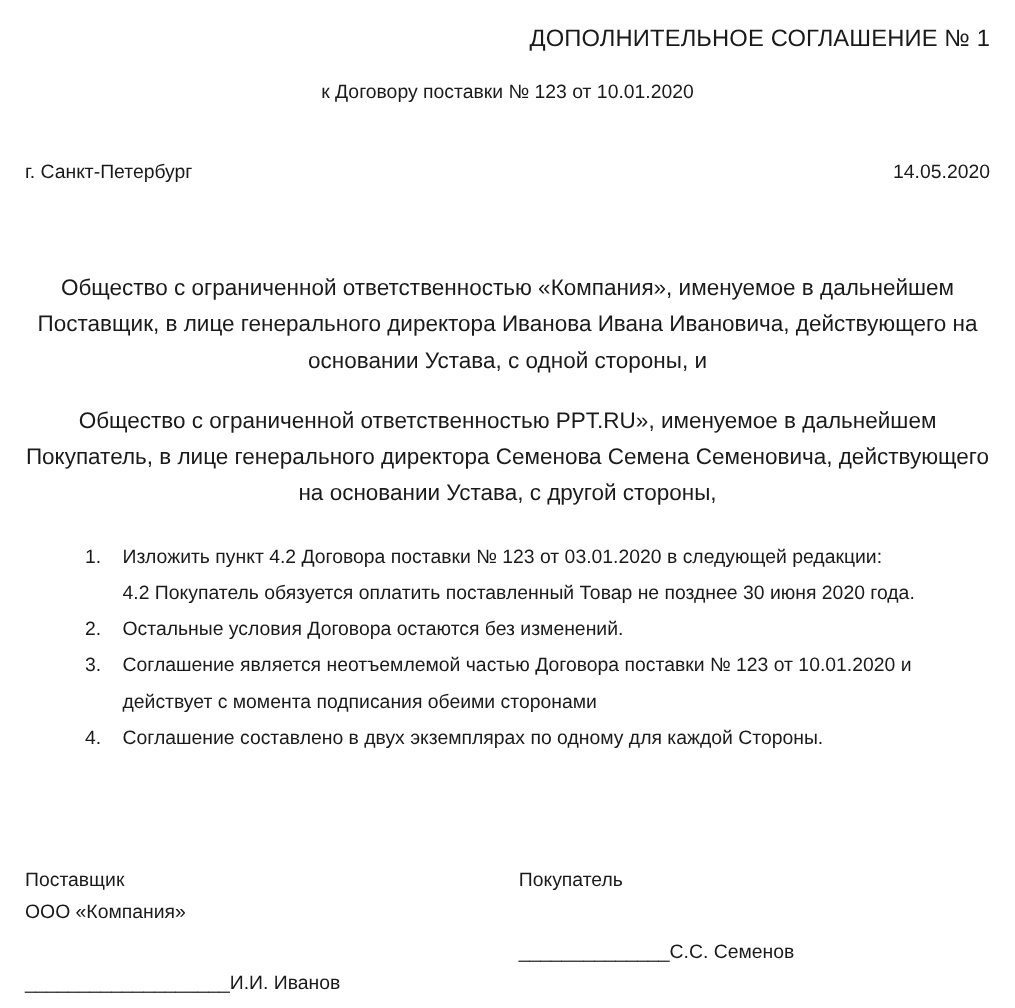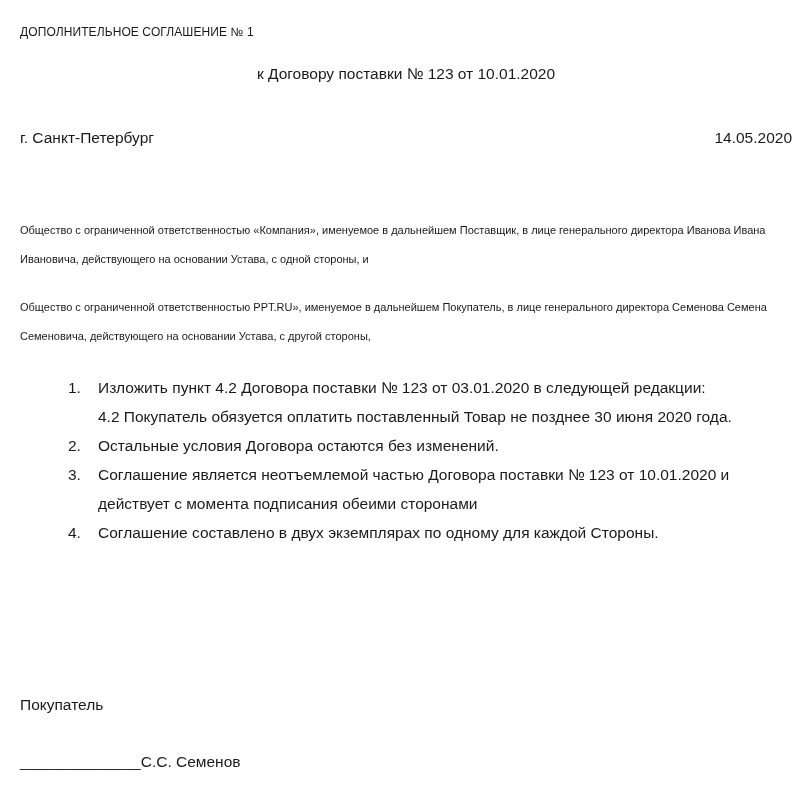--- a/index.html
+++ b/index.html
@@ -19,22 +19,22 @@
     position: relative;
     width: 812px;
     height: 806px;
     box-sizing: border-box;
     padding: 0 20px;
     background: #ffffff;
   }
 
   
   .doc-title {
-    text-align: left;
-    font-size: 12px;
+    text-align: right;
+    font-size: 19px;
     line-height: 20px;
     letter-spacing: 0.1px;
     padding-top: 22px;
     white-space: nowrap;
   }
   .doc-subtitle {
     text-align: center;
     font-size: 15.5px;
     line-height: 20px;
     padding-top: 22px;
@@ -51,23 +51,23 @@
     padding-top: 44px;
   }
   .place-date .city { text-align: right; }
   .place-date .date { text-align: right; }
 
   
   .body-block {
     padding-top: 68px;
   }
   .para {
-    font-size: 11px;
+    font-size: 18px;
     line-height: 29px;
-    text-align: left;
+    text-align: center;
     margin: 0 0 19px 0;
     max-width: 772px;
   }
   .para:last-child { margin-bottom: 0; }
 
   
   .clause-list {
     margin: 22px 0 0 0;
     padding: 0;
     list-style: none;
@@ -155,20 +155,25 @@
       <li class="clause-item">
         <span class="num">4.</span>
         <span>Соглашение составлено в двух экземплярах по одному для каждой Стороны.</span>
       </li>
 
     </ol>
   </div>
 
   <div class="signatures">
 
+    <div class="sign-col left">
+      <span class="sign-role">Поставщик</span>
+      <span class="sign-org">ООО «Компания»</span>
+      <span class="sign-line">___________________И.И. Иванов</span>
+    </div>
 
     <div class="sign-col right">
       <span class="sign-role">Покупатель</span>
       <span class="sign-line">______________С.С. Семенов</span>
     </div>
 
   </div>
 
 </div>
 

